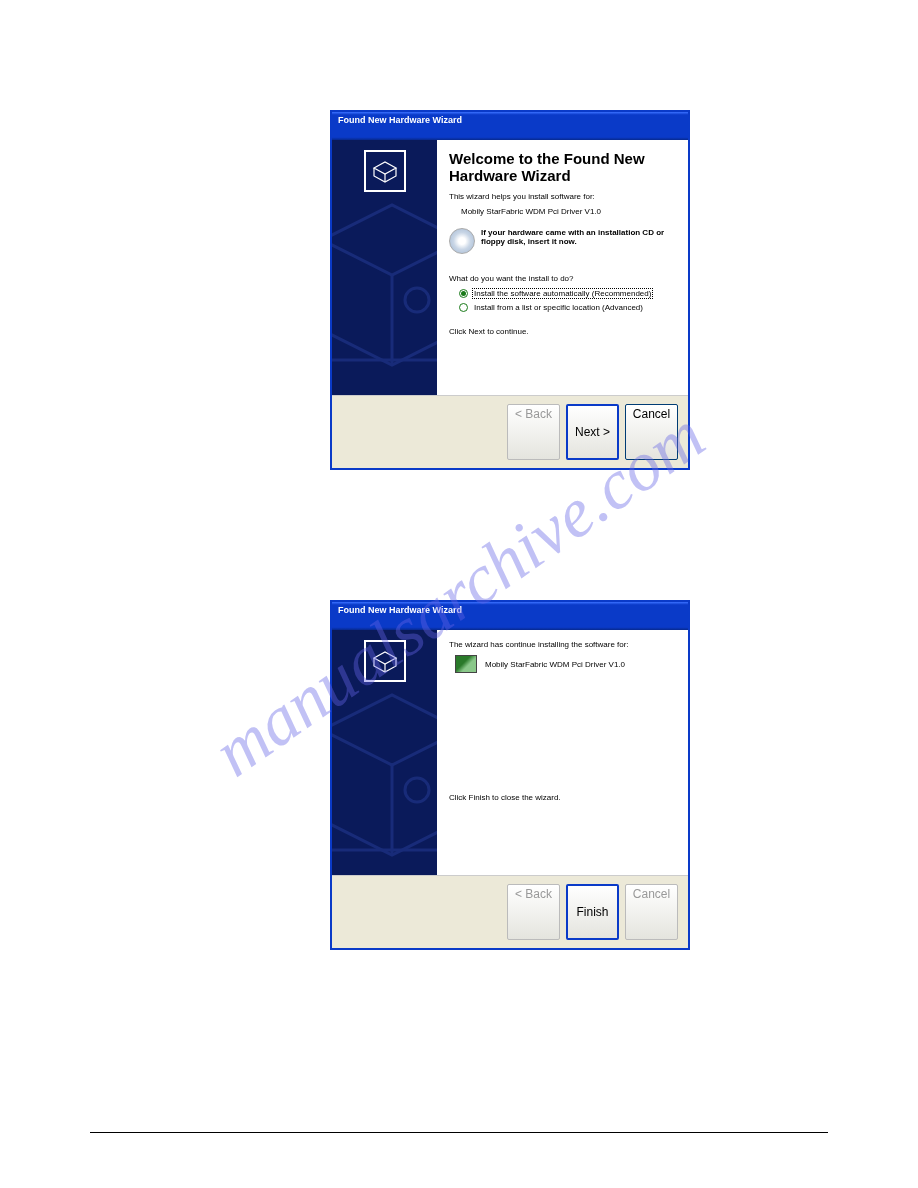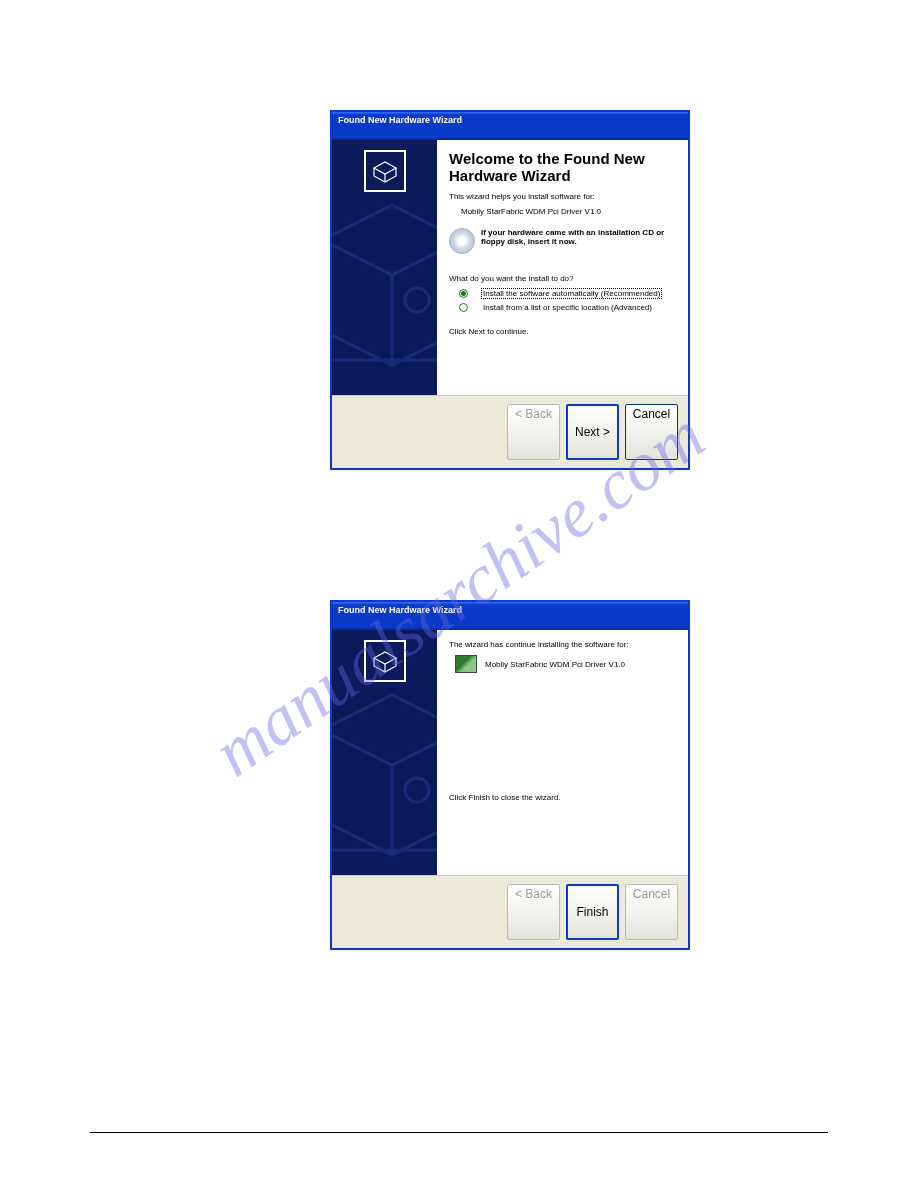--- a/index.html
+++ b/index.html
@@ -97,21 +97,21 @@
   .cd-row { display: flex; align-items: flex-start; gap: 6px; margin-bottom: 20px; }
   .cd-icon {
     width: 26px; height: 26px; flex-shrink: 0;
     background: radial-gradient(circle, #fff 20%, #c9d6e6 50%, #9fb5d0 100%);
     border-radius: 50%;
     border: 1px solid #aaa;
   }
   .cd-text { font-weight: bold; flex: 1; }
   .question { margin-bottom: 5px; }
   .radio-group { padding-left: 10px; margin-bottom: 14px; }
-  .radio-row { display: flex; align-items: center; gap: 13px; margin-bottom: 3px; }
+  .radio-row { display: flex; align-items: center; gap: 4px; margin-bottom: 3px; }
   .radio {
     width: 9px; height: 9px; border: 1px solid #1a7a1a; border-radius: 50%;
     display: inline-flex; align-items: center; justify-content: center; flex-shrink:0;
   }
   .radio.checked::after {
     content: ""; width: 5px; height: 5px; background: #1a7a1a; border-radius: 50%;
   }
   .radio-label { border: 1px dotted transparent; padding: 0 1px; }
   .radio-label.focused { border-color: #000; }
   .continue-text { margin-bottom: 6px; }

